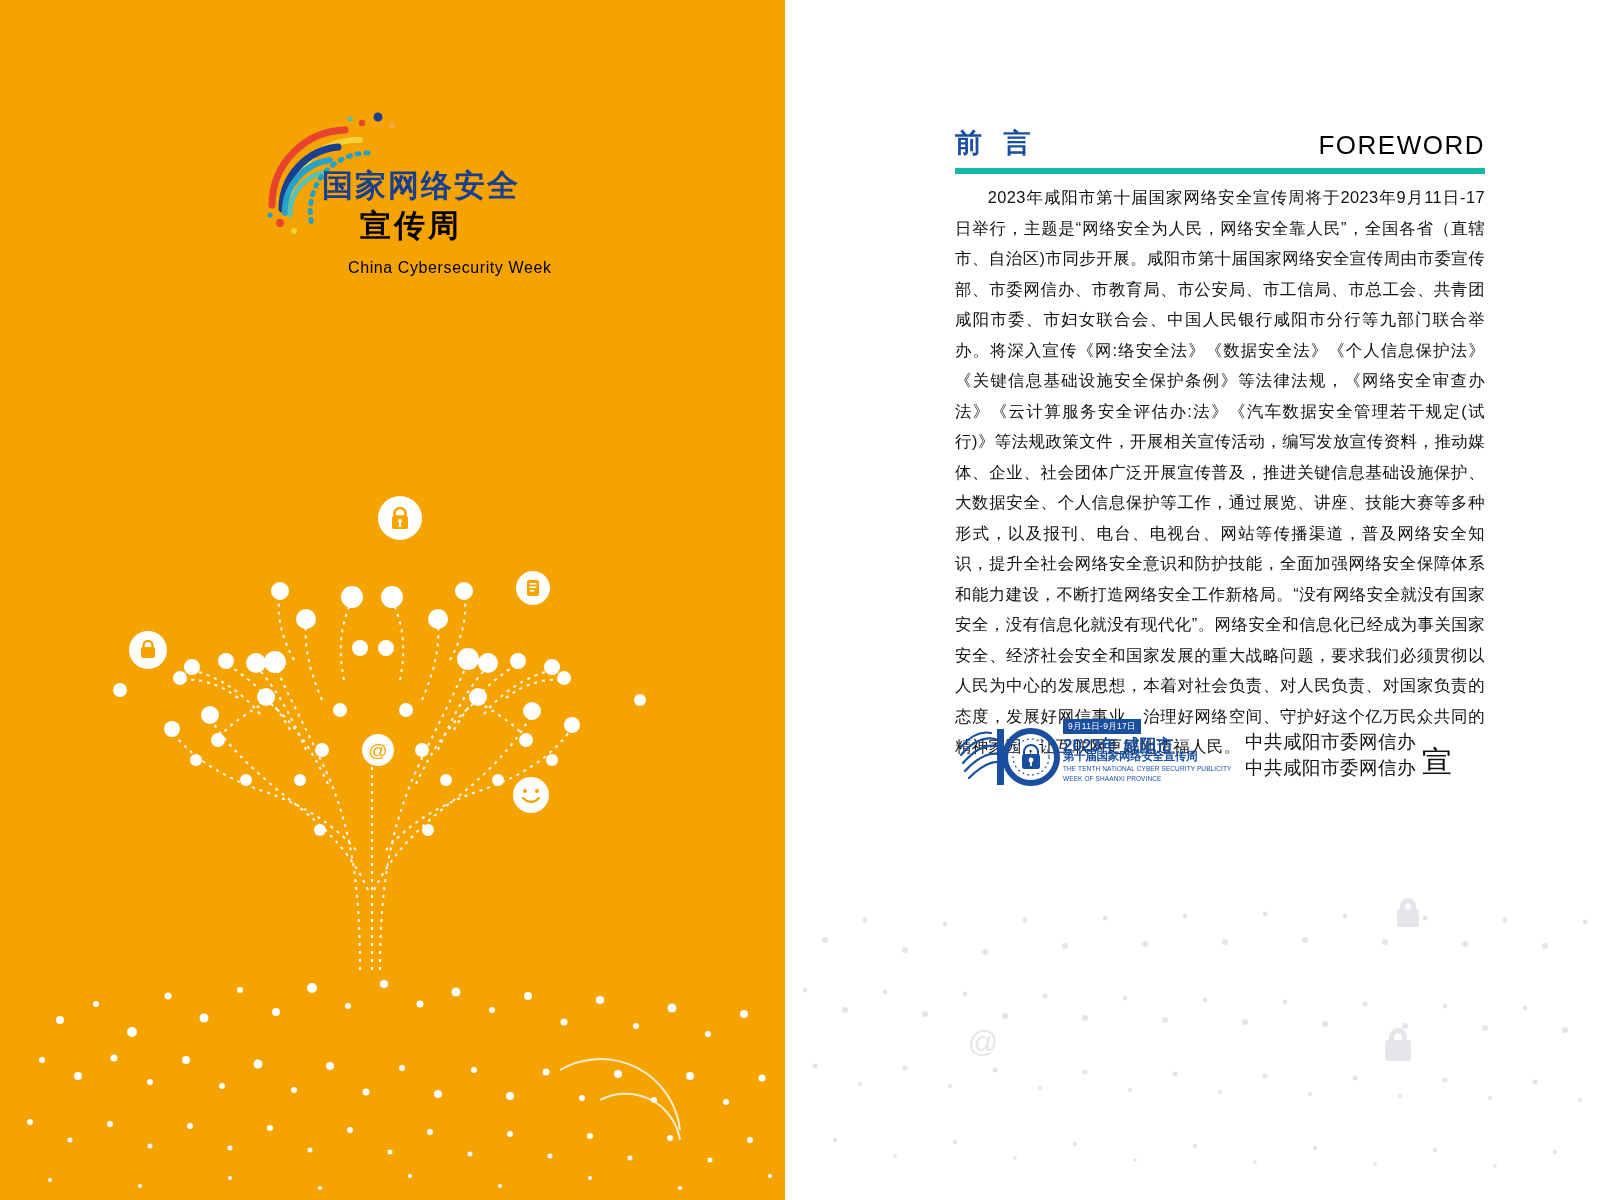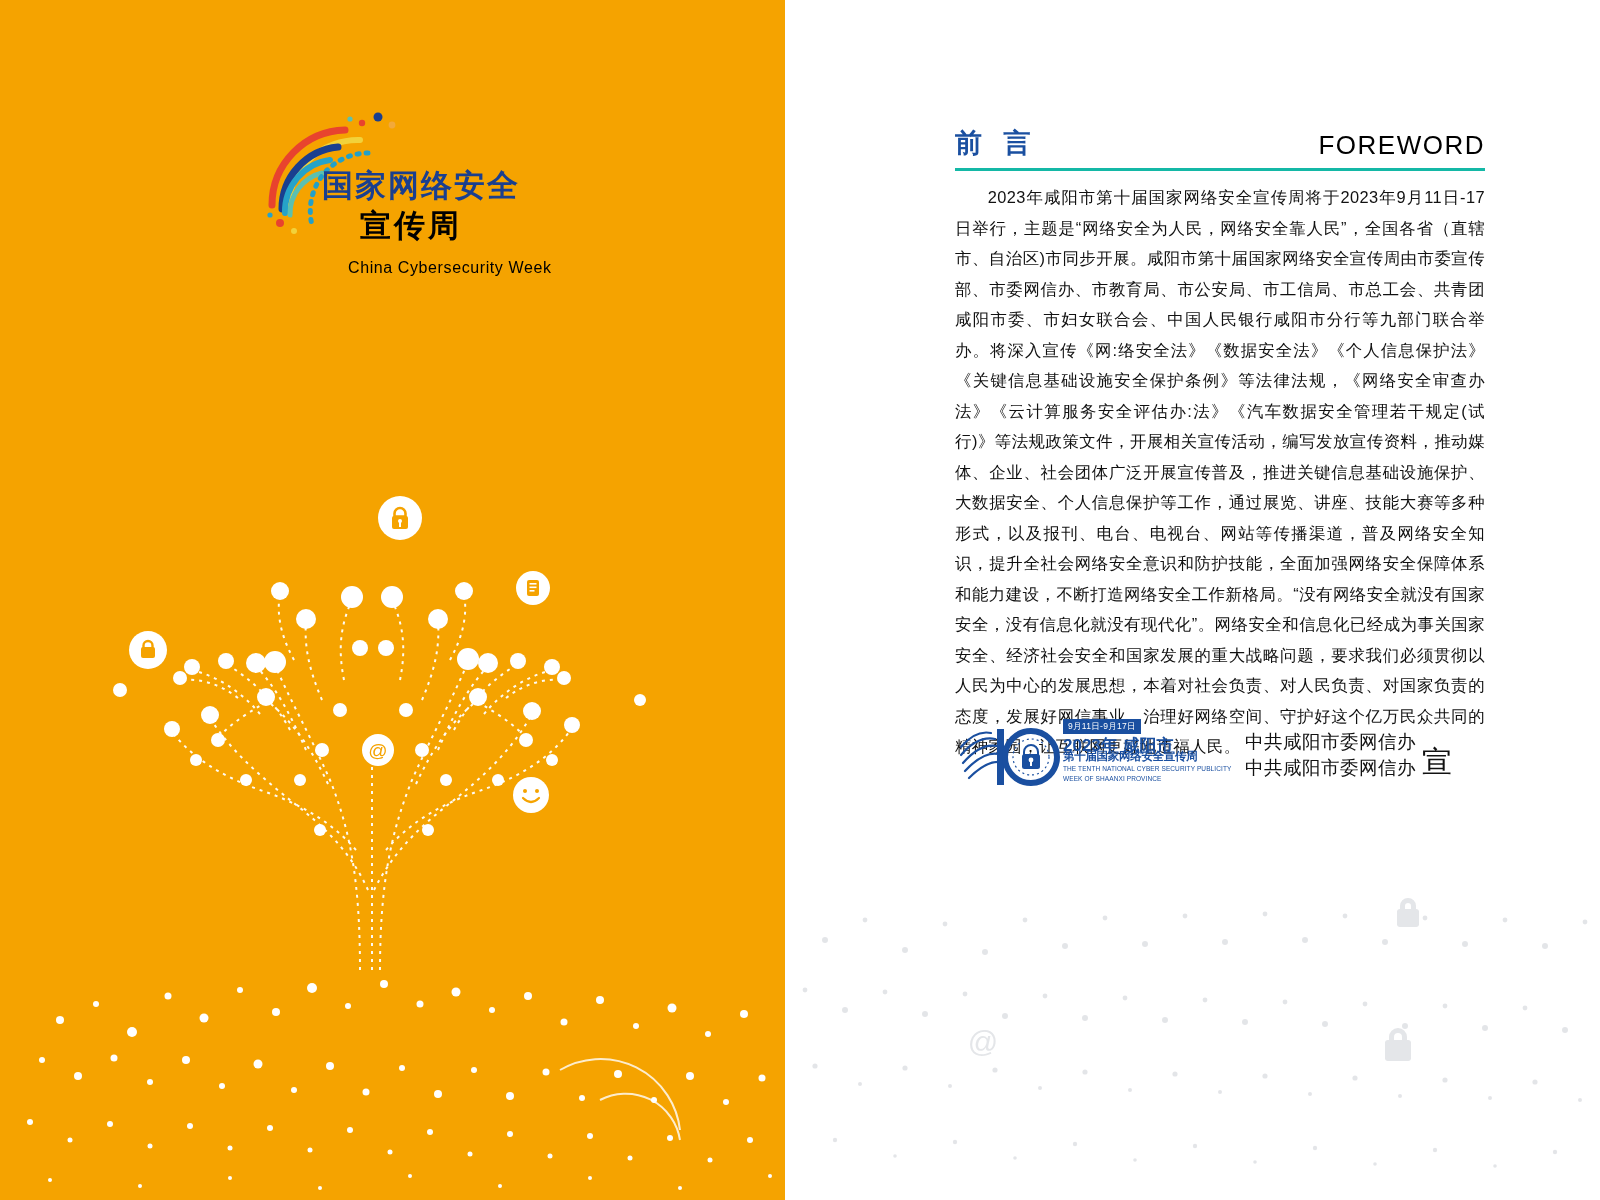--- a/index.html
+++ b/index.html
@@ -92,21 +92,21 @@
   }
 
   .foreword-head {
     position: absolute;
     left: 170px;
     top: 125px;
     width: 530px;
     display: flex;
     align-items: flex-end;
     justify-content: space-between;
-    border-bottom: 3px solid #14b8a6;
+    border-bottom: 6px solid #14b8a6;
     padding-bottom: 7px;
   }
   .foreword-cn {
     font-size: 27px;
     font-weight: bold;
     color: #1a4fa0;
     letter-spacing: 7px;
   }
   .foreword-en {
     font-size: 26px;

